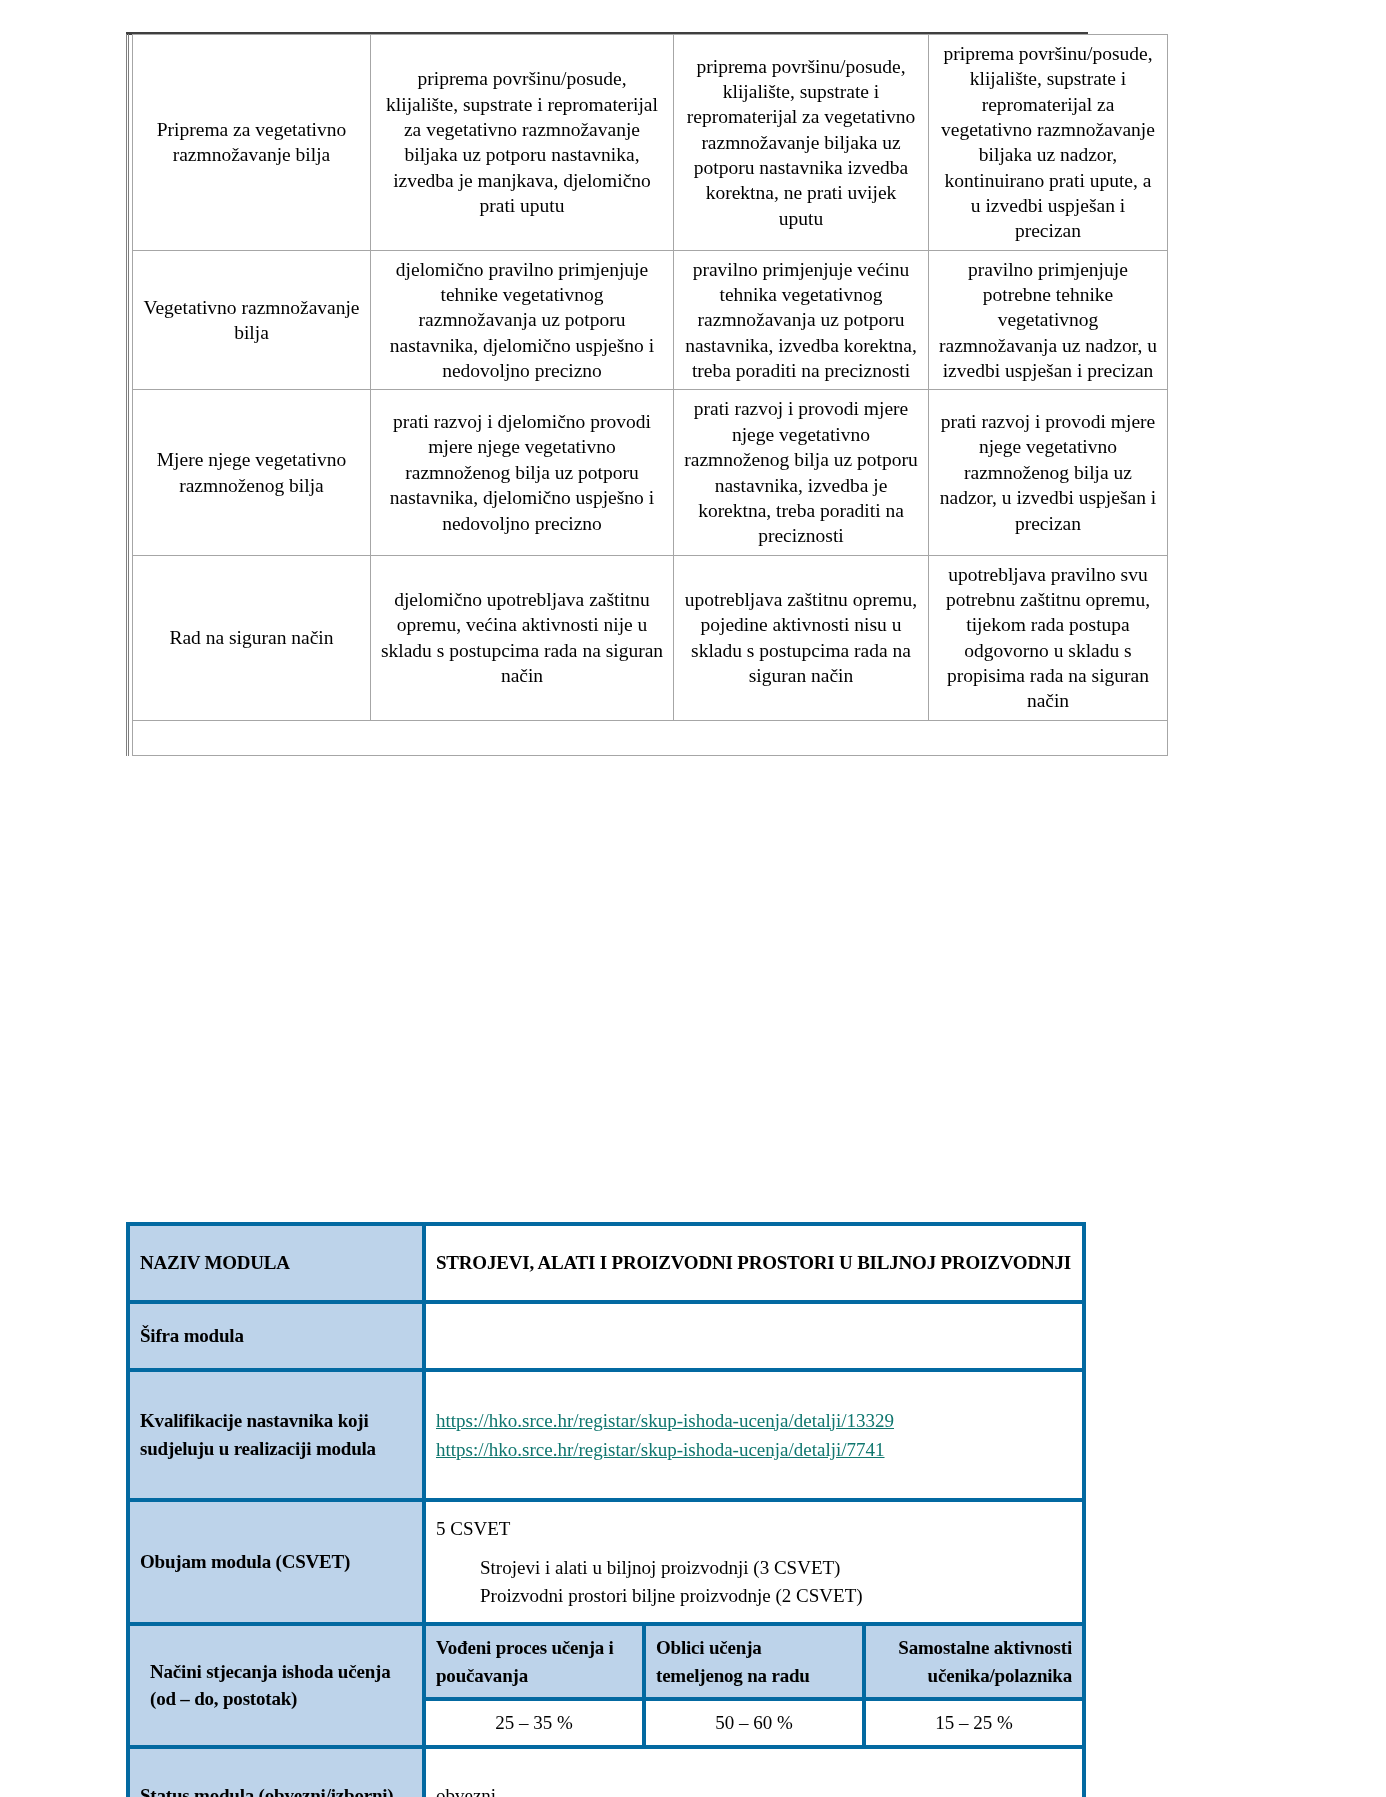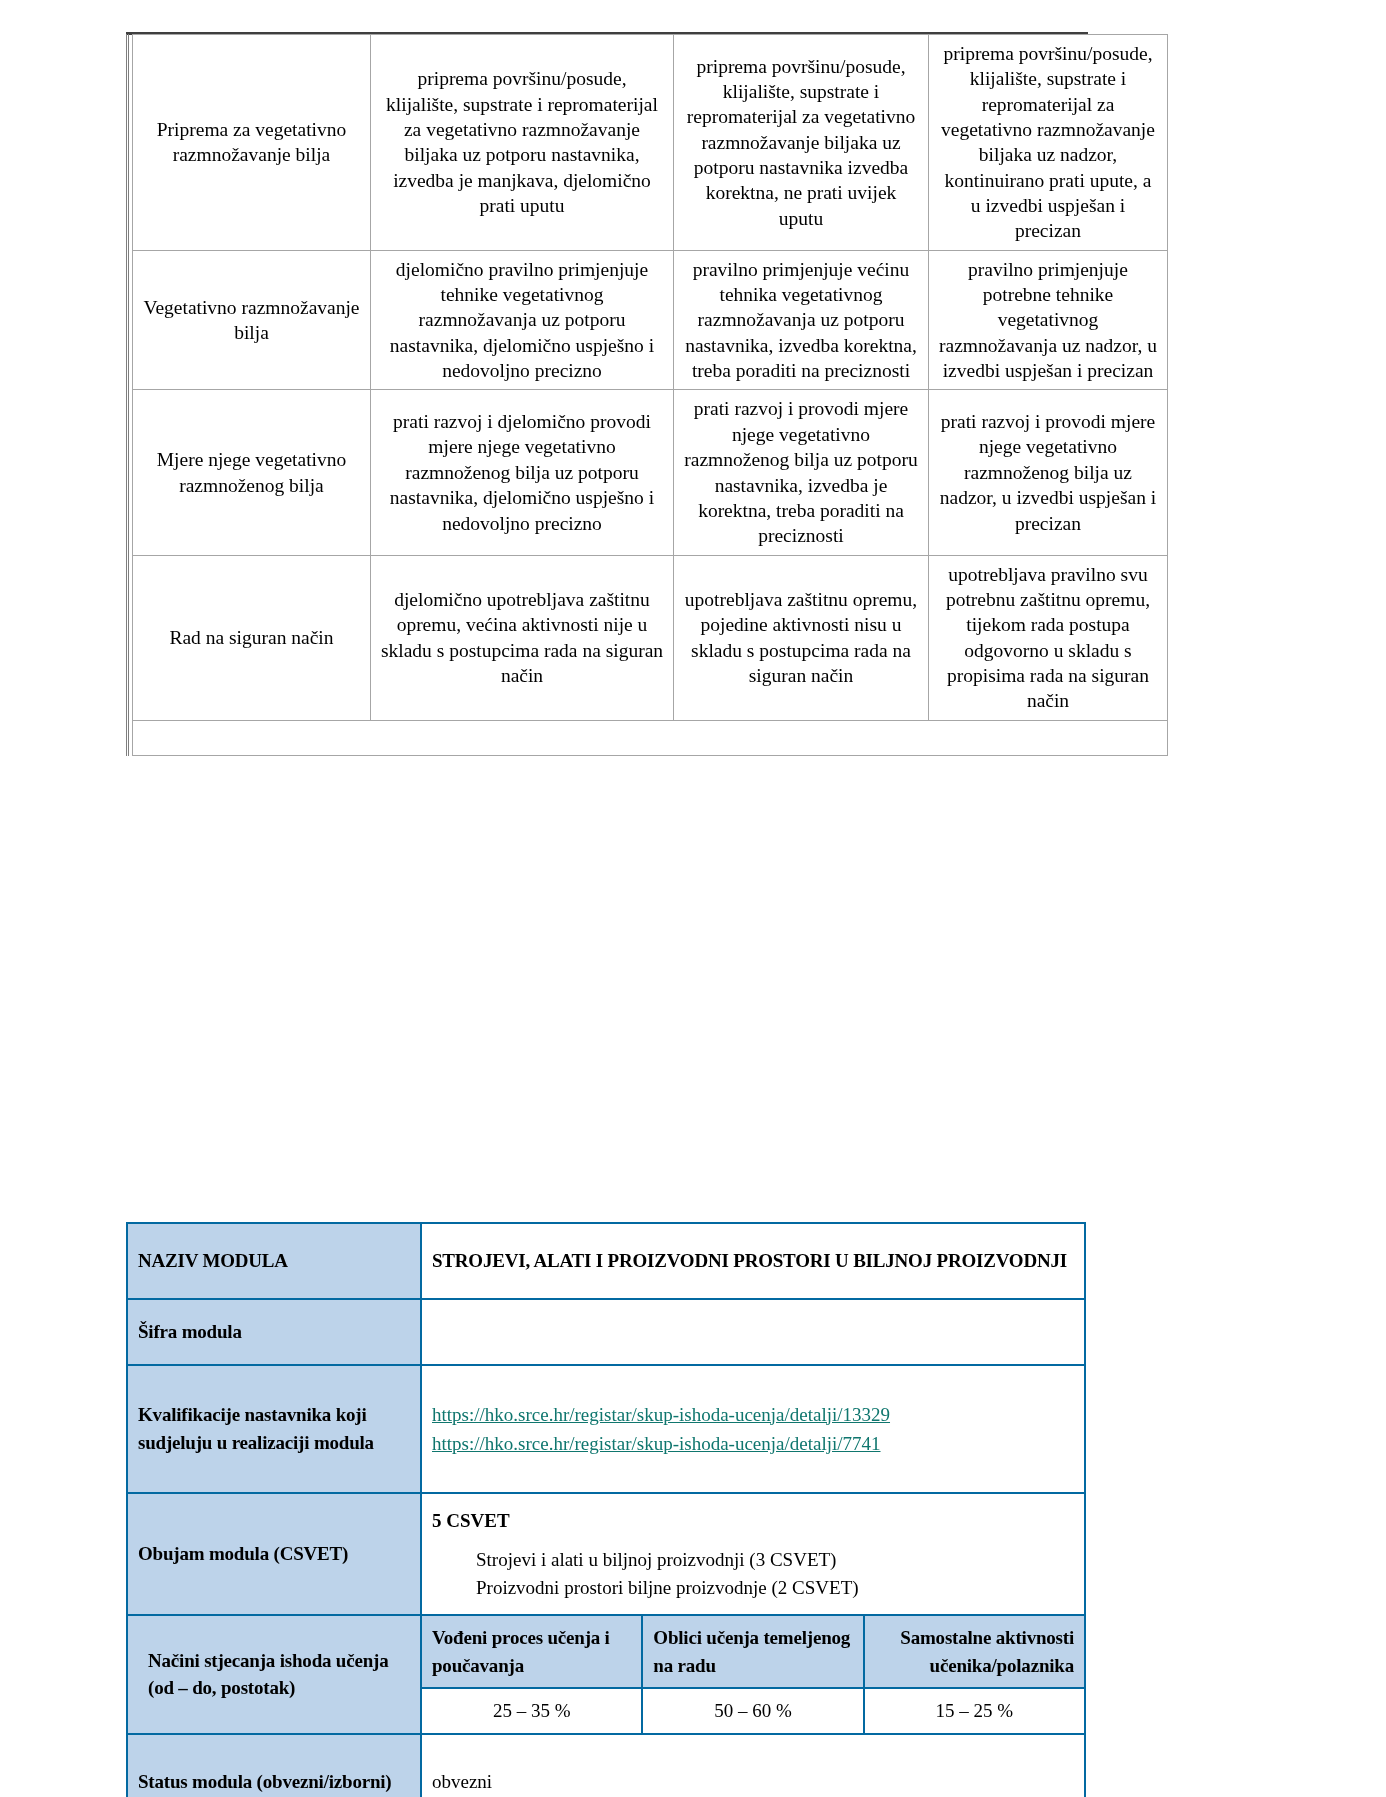--- a/index.html
+++ b/index.html
@@ -62,21 +62,21 @@
     left: 126px;
     top: 1222px;
     width: 960px;
   }
   table.module {
     border-collapse: collapse;
     width: 960px;
     table-layout: fixed;
   }
   table.module td {
-    border: 2px solid #0369a1;
+    border: 4px solid #0369a1;
     vertical-align: middle;
     padding: 8px 10px;
     font-size: 19px;
     line-height: 1.45;
     font-family: "Liberation Serif", "DejaVu Serif", serif;
   }
   td.lbl {
     background: #bdd3ea;
     font-weight: bold;
     font-stretch: condensed;
@@ -94,21 +94,21 @@
   td.val {
     background: #ffffff;
   }
   td.val-title {
     font-weight: bold;
     font-stretch: condensed;
     font-size: 20px;
     letter-spacing: -0.2px;
   }
   .csvet-head {
-    font-weight: bold;
+    font-weight: normal;
     font-stretch: condensed;
     display: block;
     margin-bottom: 12px;
   }
   .csvet-line {
     display: block;
     margin-left: 44px;
   }
   td.pct {
     text-align: center;

